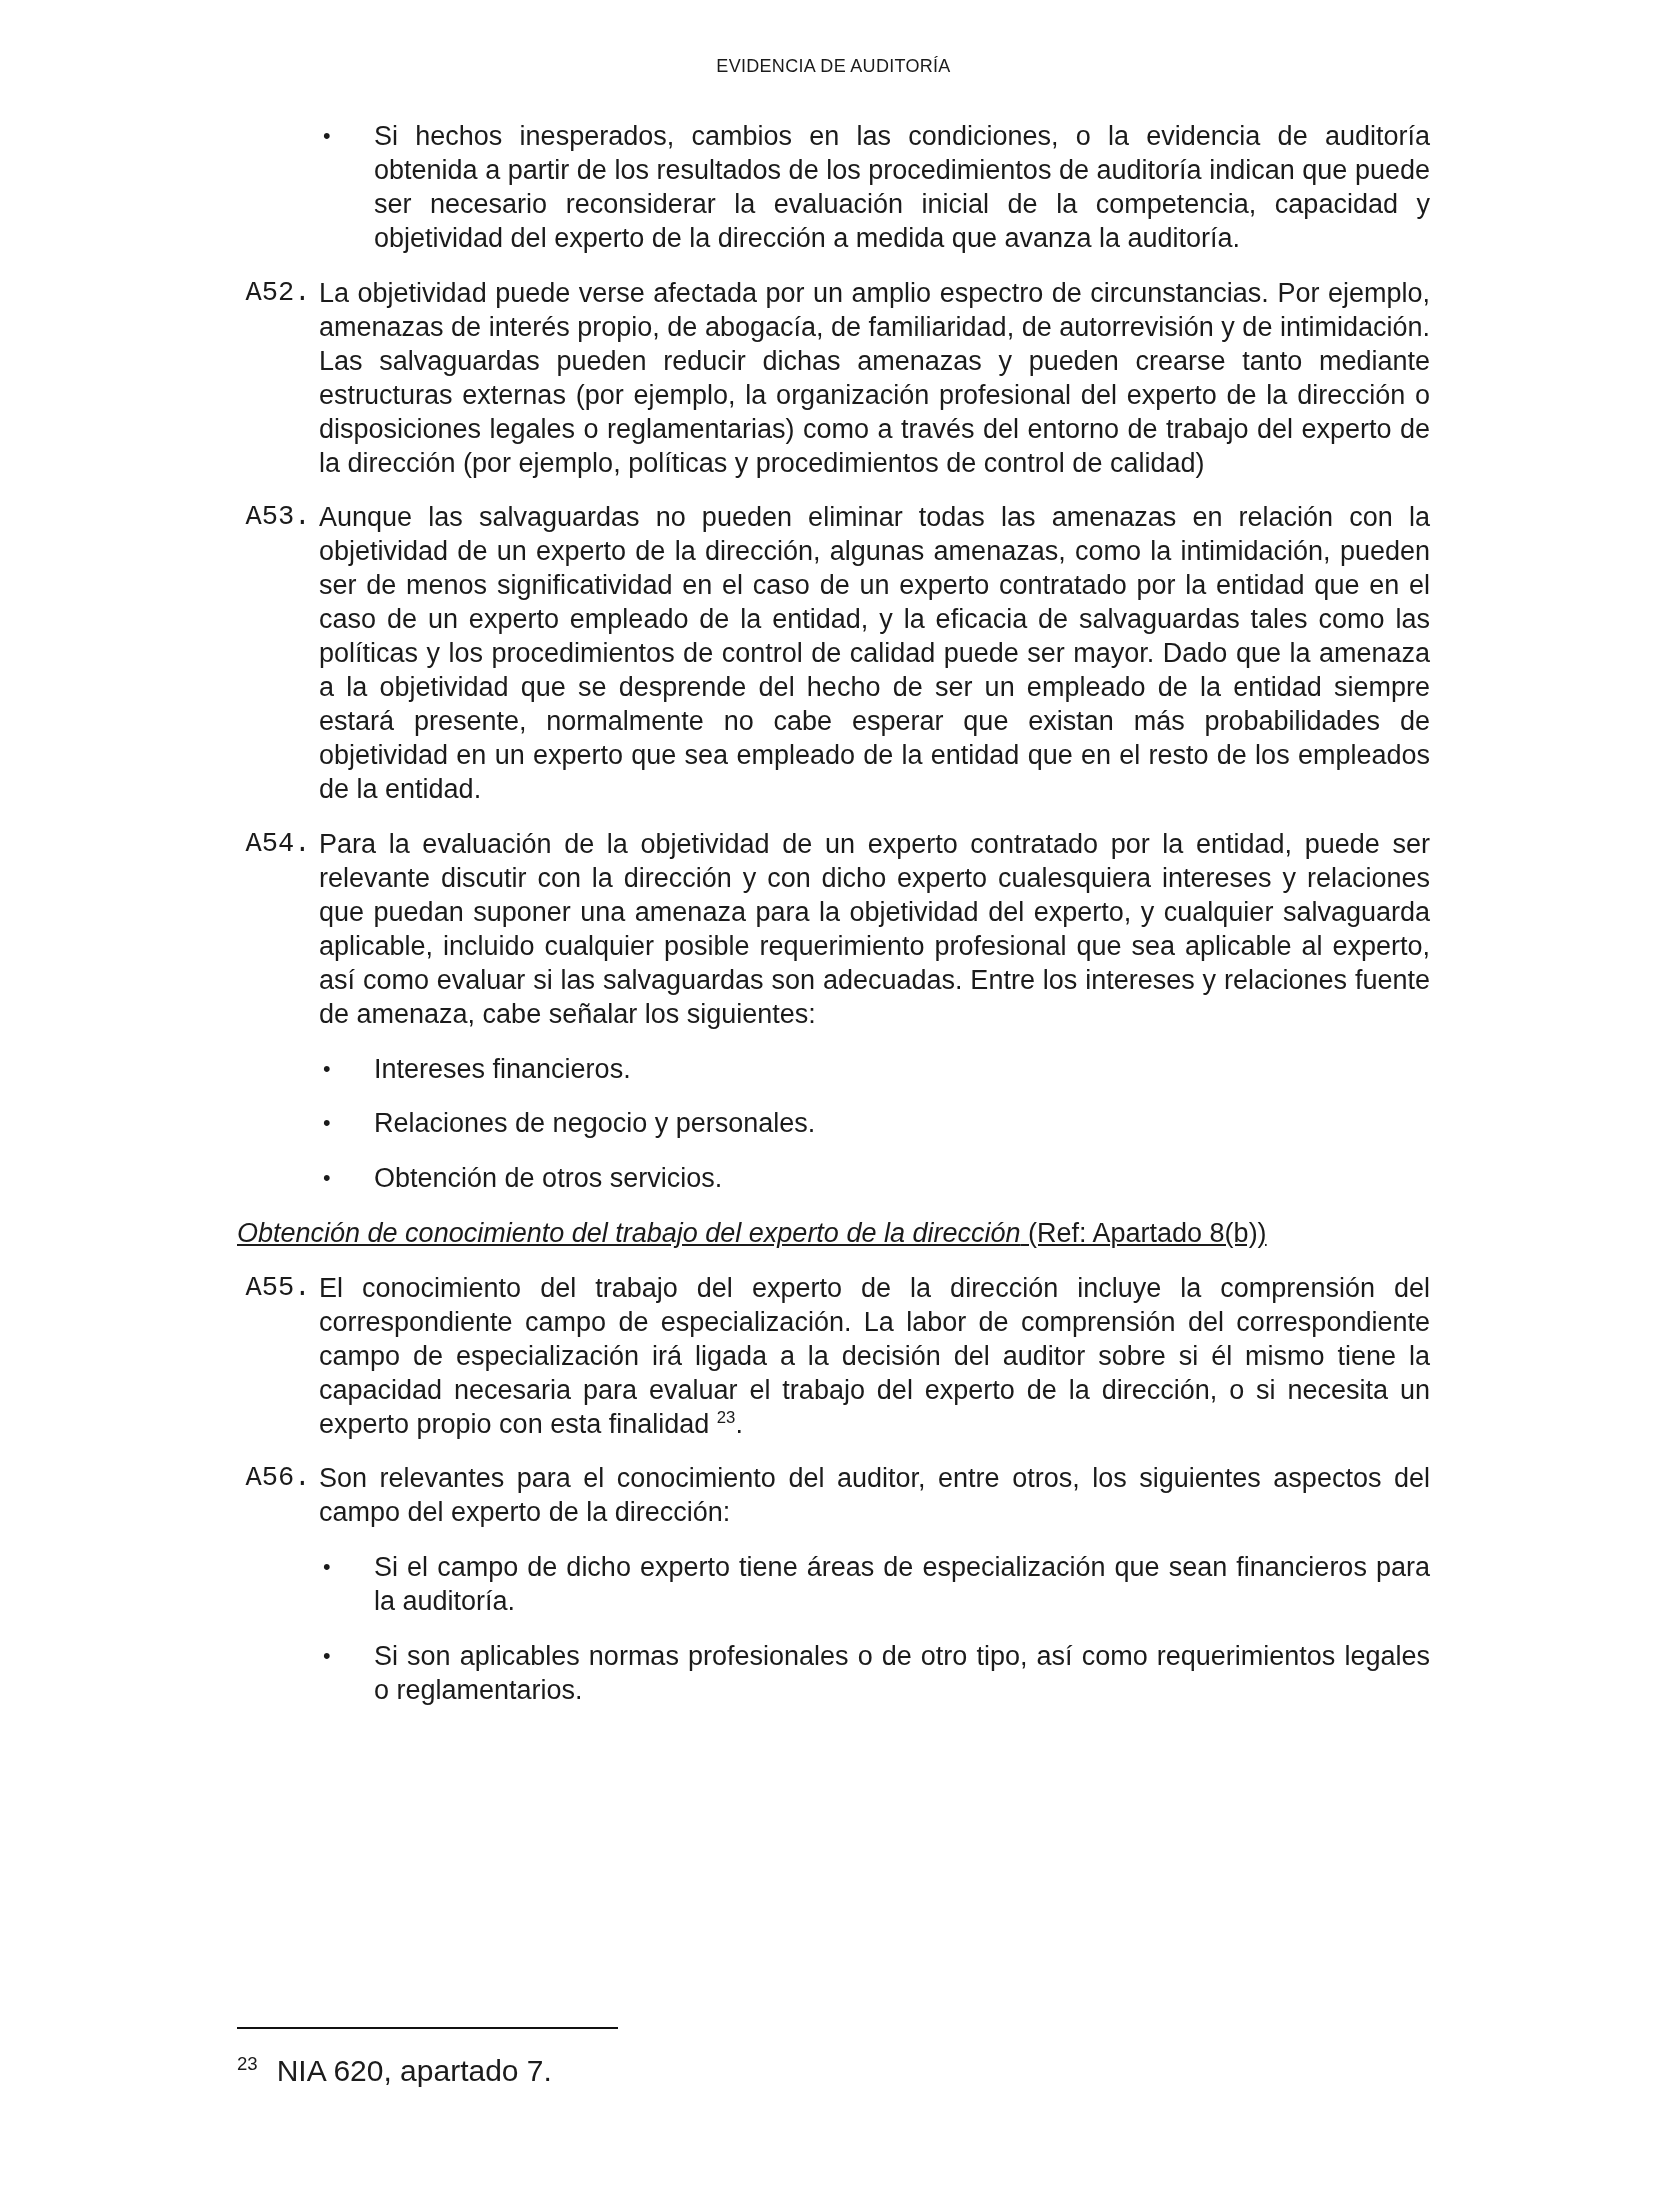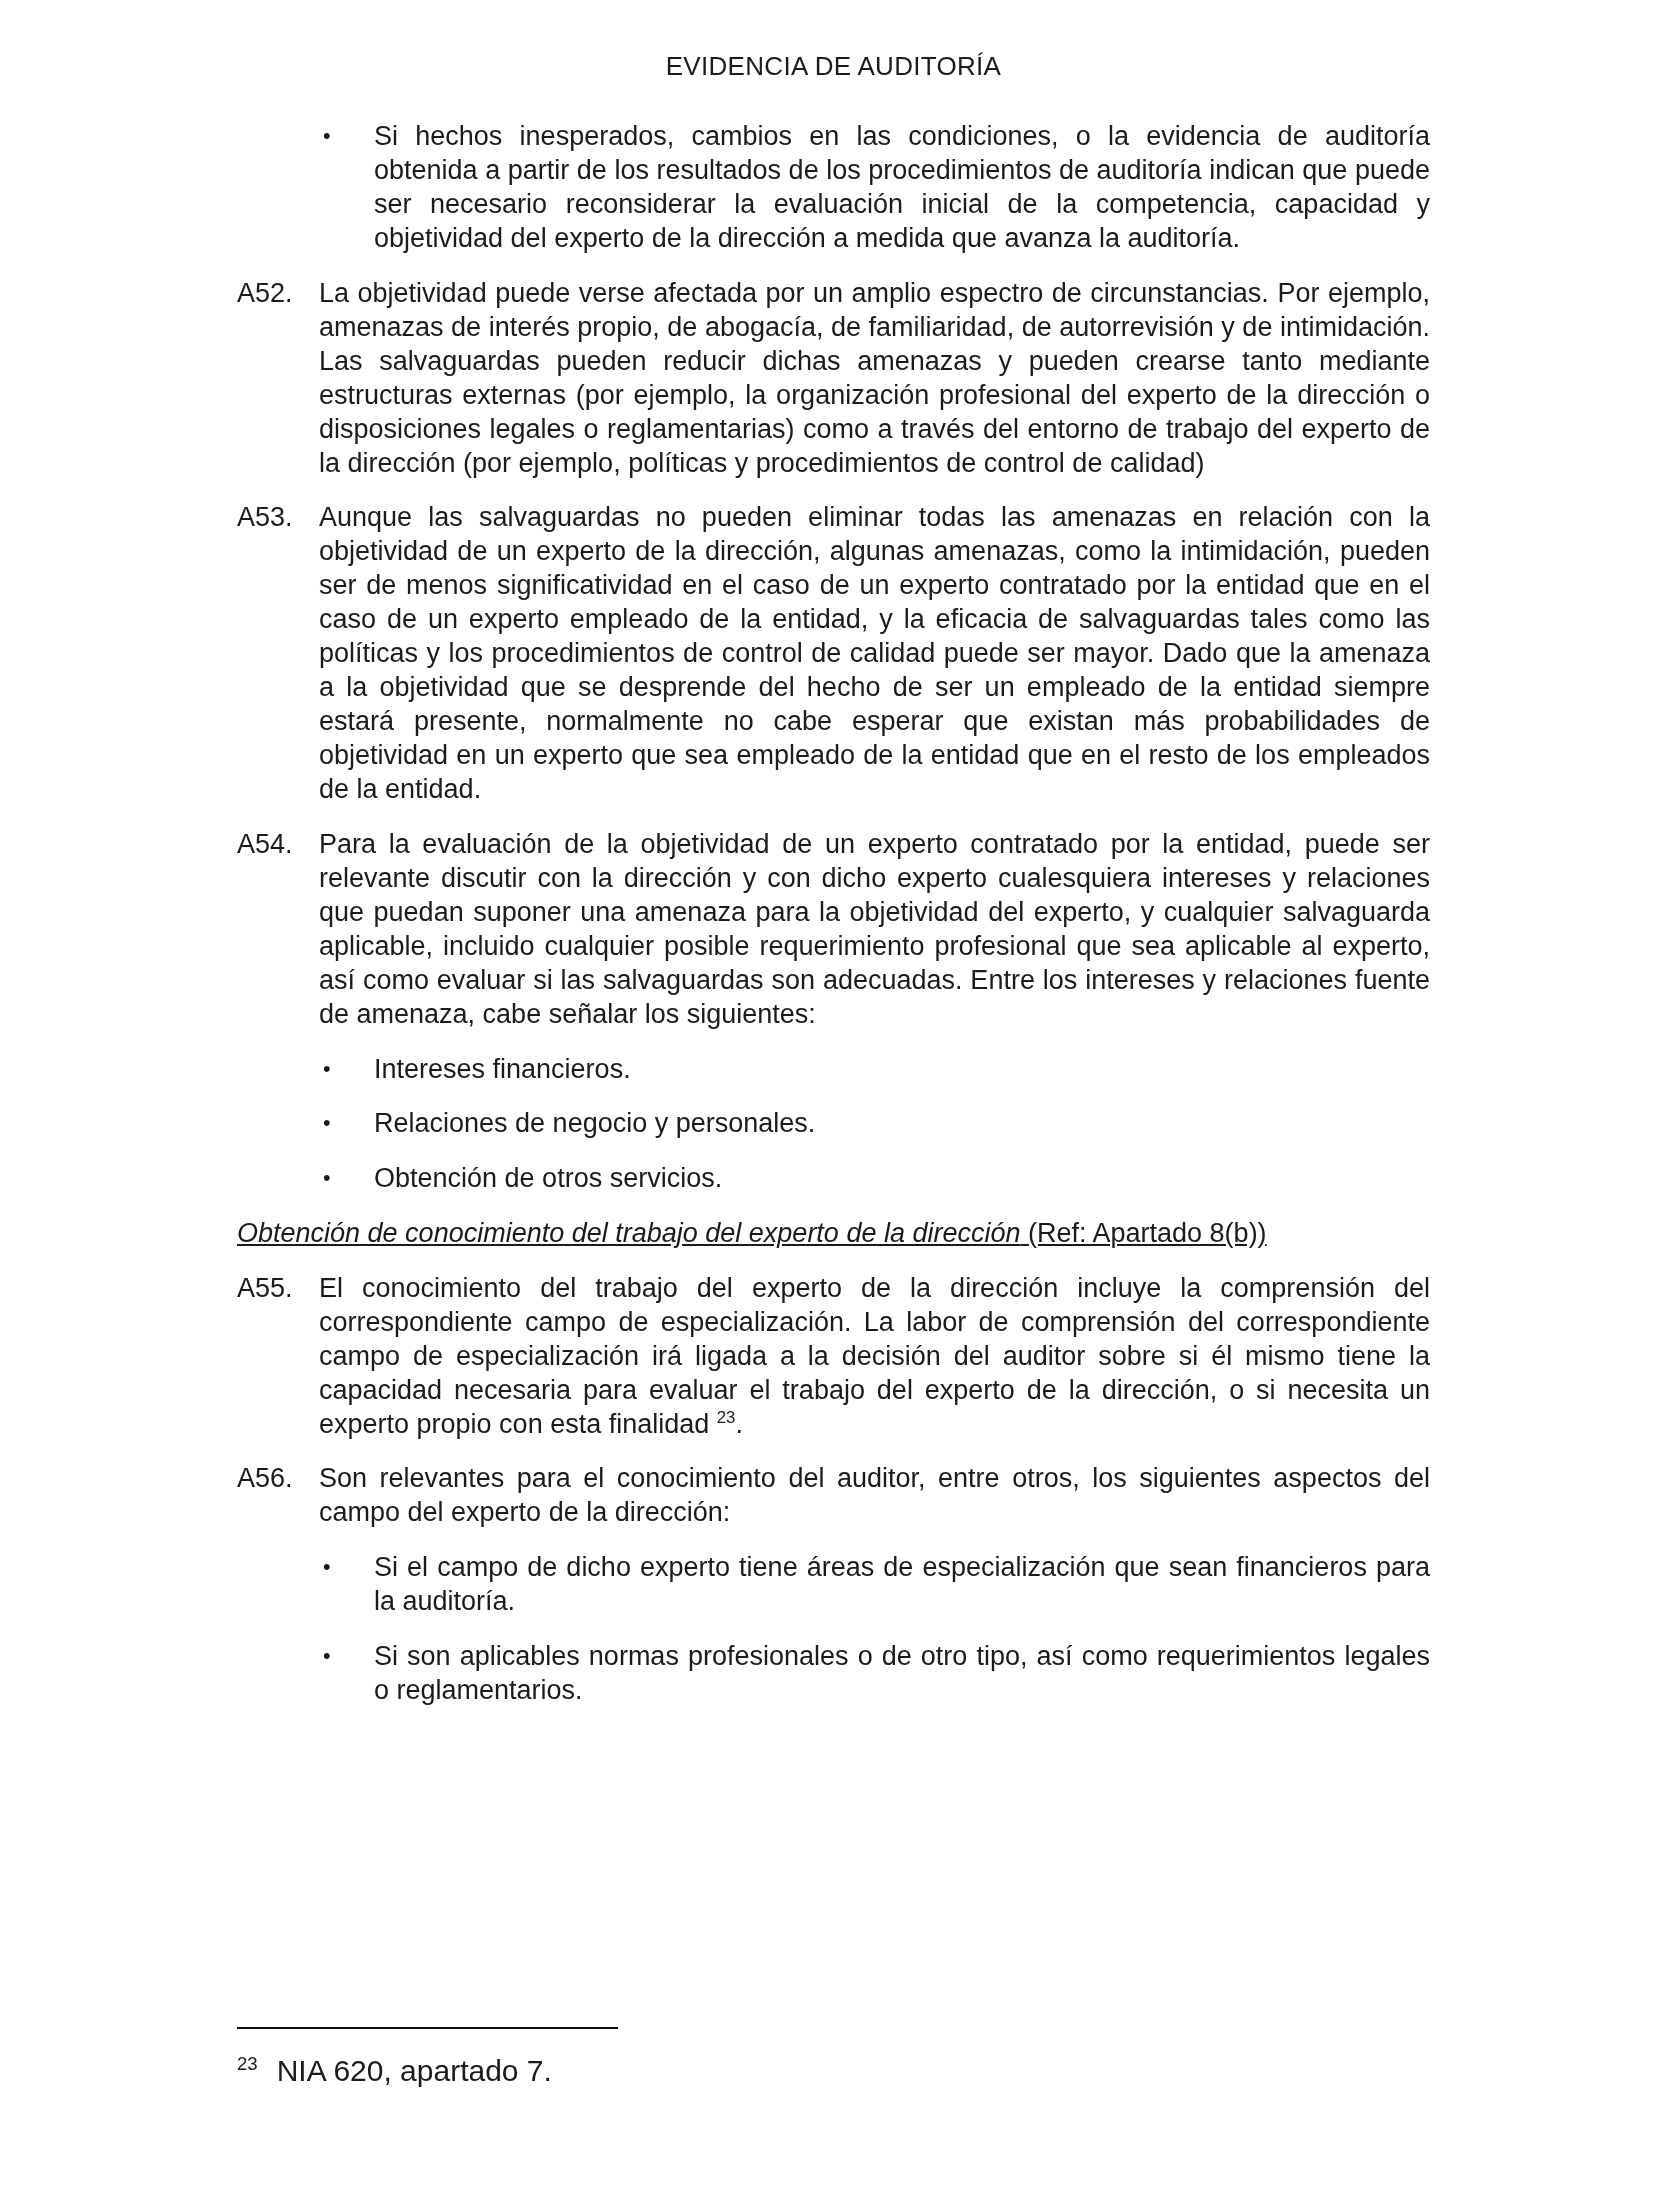--- a/index.html
+++ b/index.html
@@ -15,37 +15,37 @@
     line-height: 34px;
     color: #1b1b1b;
     overflow: hidden;
   }
   .header-title {
     position: absolute;
     top: 49px;
     left: 237px;
     right: 234px;
     text-align: center;
-    font-size: 26px;
+    font-size: 18px;
     font-weight: 400;
     letter-spacing: 0.3px;
     white-space: nowrap;
   }
   .content {
     position: absolute;
     top: 119px;
     left: 237px;
     right: 234px;
   }
   .para {
     display: grid;
     grid-template-columns: 82px 1fr;
     margin-bottom: 20.7px;
   }
-  .para-num { text-align: left; }
+  .para-num { text-align: center; font-family: Liberation Mono, monospace; }
   .para-text { text-align: justify; hyphens: none; }
   .bullet-row {
     display: grid;
     grid-template-columns: 51px 1fr;
     margin-left: 86px;
     margin-bottom: 20.7px;
   }
   .bullet-marker { font-size: 0.8em; line-height: 34px; }
   .bullet-text { text-align: justify; hyphens: none; }
   .section-heading {

